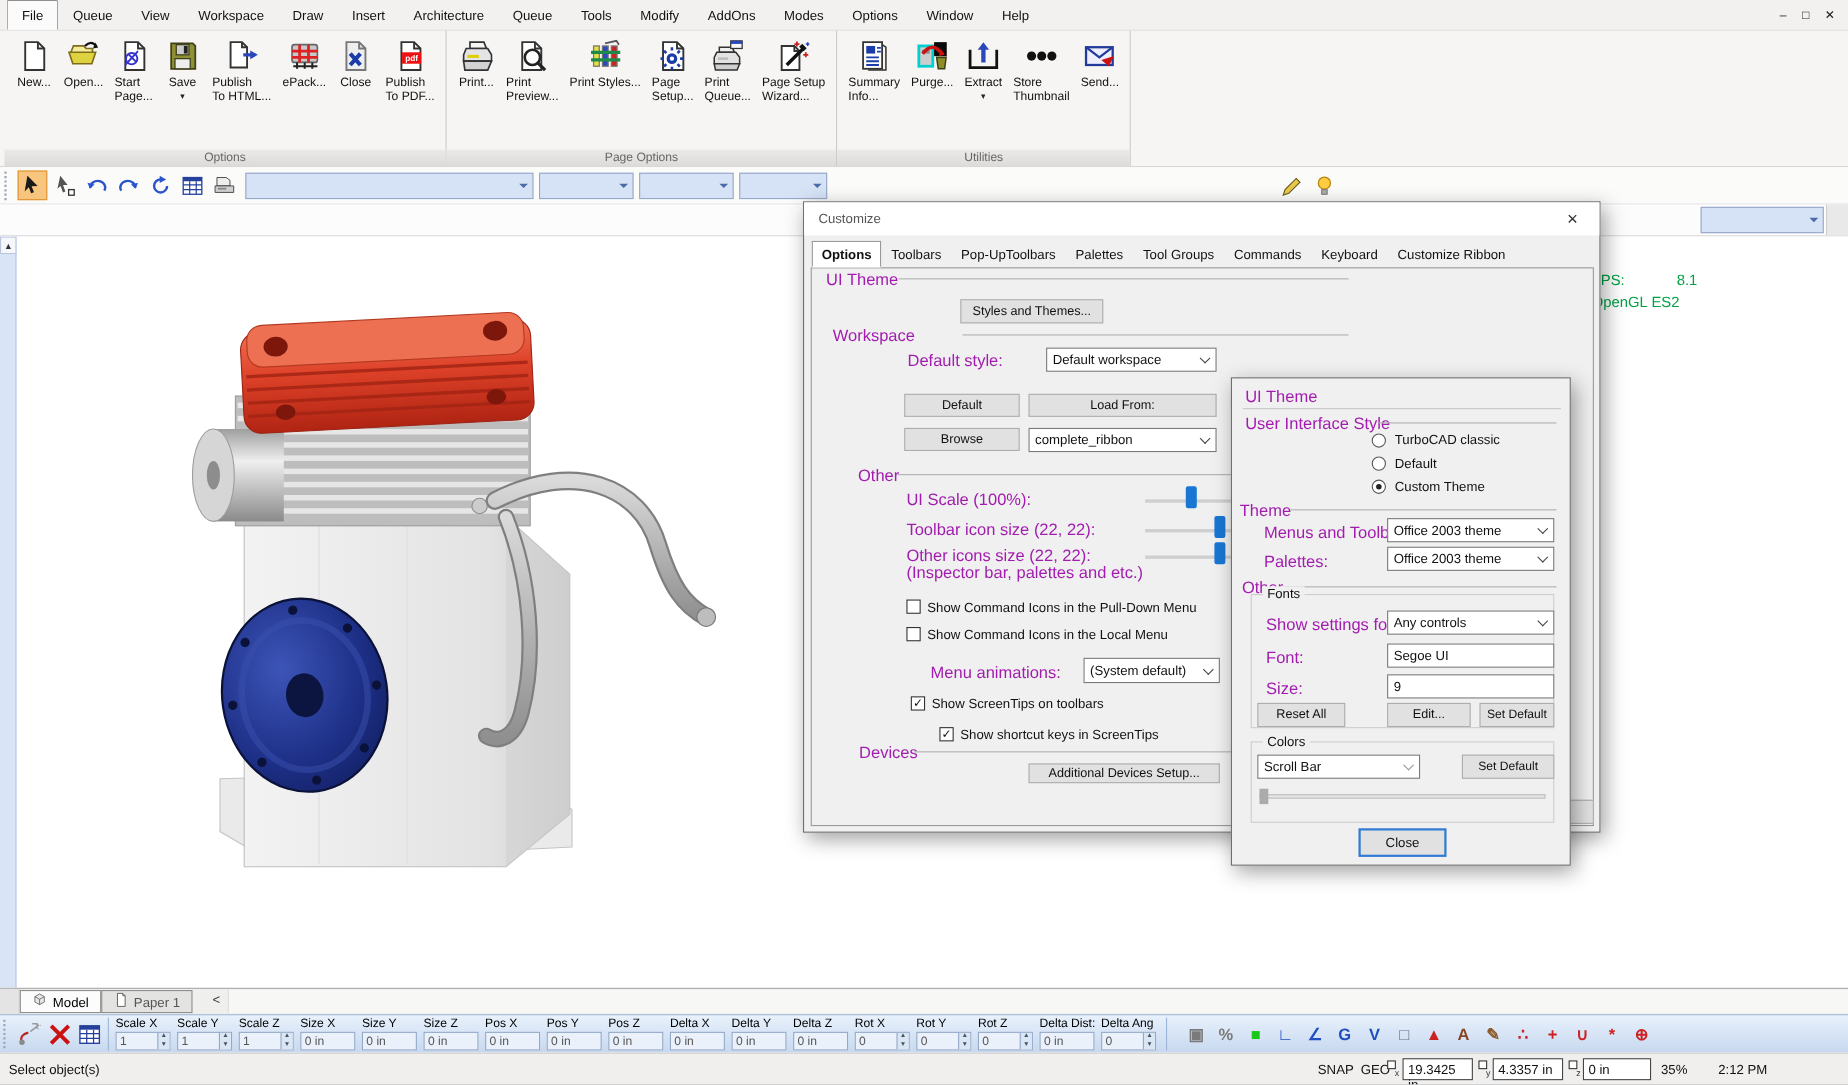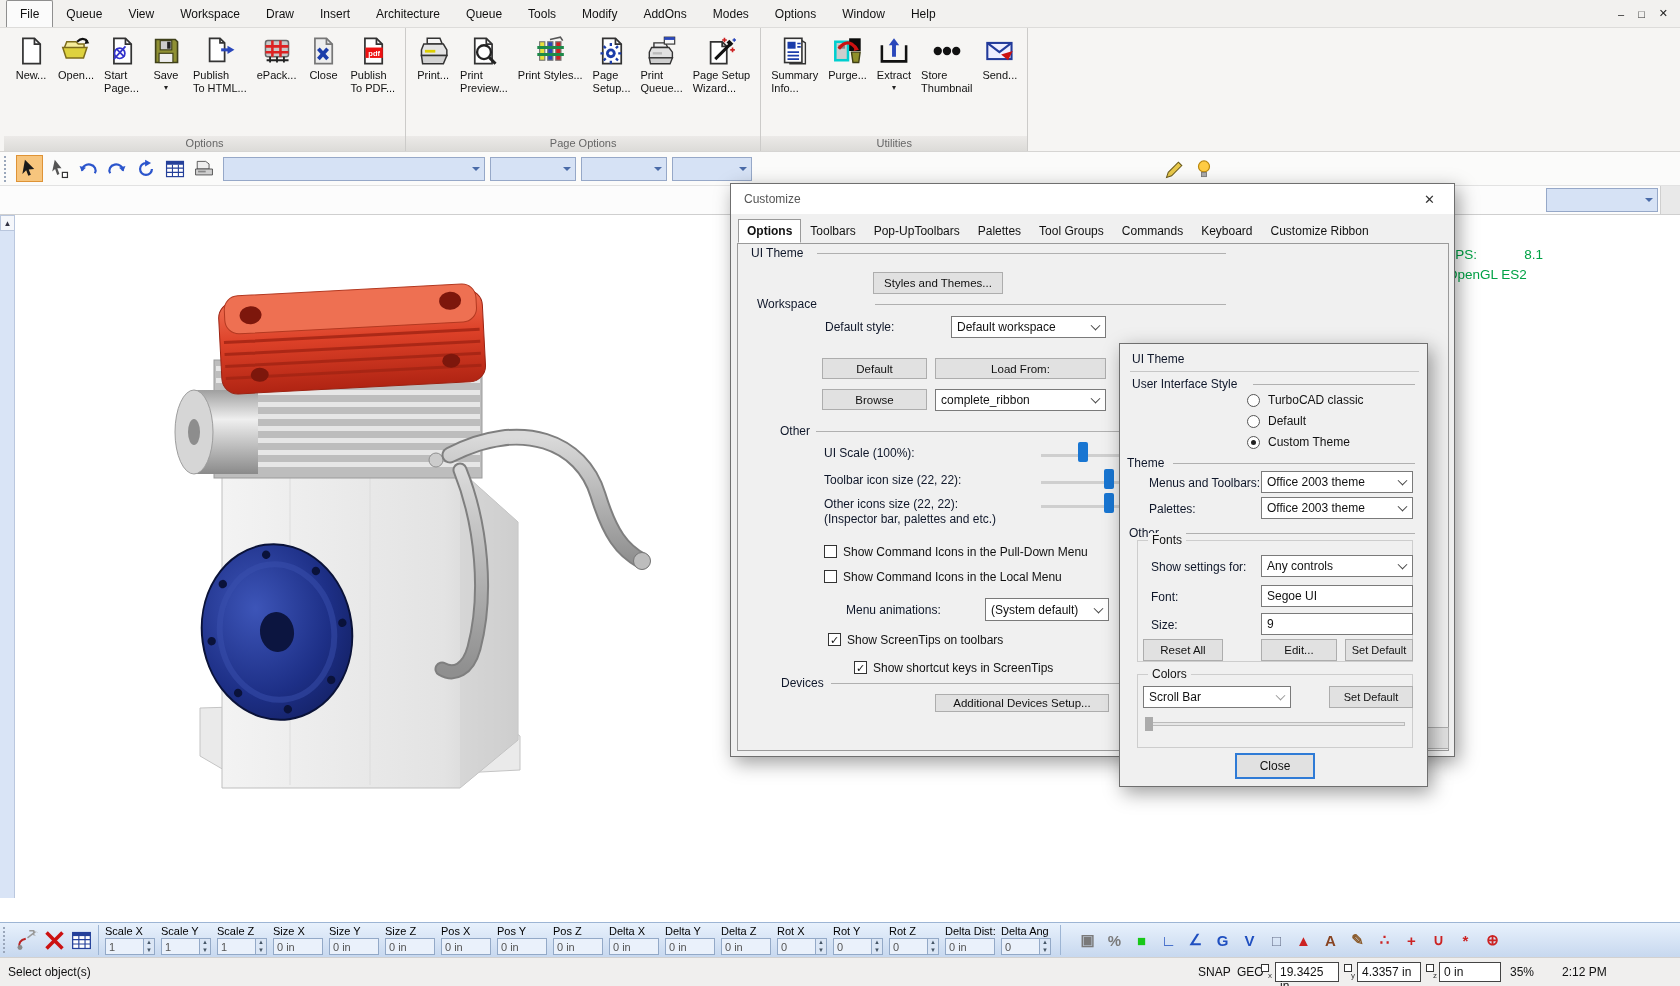--- a/index.html
+++ b/index.html
@@ -70,21 +70,21 @@
   
   .dlg{position:absolute;background:#f0f0f0;border:1px solid #6f6f6f;box-shadow:4px 6px 18px rgba(0,0,0,.38)}
   .customize{left:730px;top:183px;width:725px;height:574px;z-index:10}
   .uitheme{left:1119px;top:343px;width:309px;height:444px;z-index:20}
   .dtitle{height:30px;background:#fff;display:flex;align-items:center;padding:0 13px;color:#555}
   .dclose{margin-left:auto;font-size:13px;color:#333;padding:2px 6px}
   .tabstrip{position:absolute;left:7px;top:35px;display:flex;z-index:2}
   .ctab{padding:4px 8px;border:1px solid transparent;font-size:12px;white-space:nowrap;cursor:default}
   .ctab.active{background:#fff;border-color:#9a9a9a;border-bottom-color:#fff;font-weight:bold}
   .tabpage{position:absolute;left:6px;top:59px;width:712px;height:508px;border:1px solid #9a9a9a;background:#f0f0f0}
-  .sect{position:absolute;font-size:12px;color:#0f172a;white-space:nowrap}
+  .sect{position:absolute;font-size:15px;color:#a21caf;white-space:nowrap}
   .hline{position:absolute;height:1px;background:#b0b0b0}
   .wbtn{position:absolute;background:#e1e1e1;border:1px solid #adadad;font-size:11.5px;display:flex;align-items:center;justify-content:center;color:#111;white-space:nowrap;cursor:default}
   .wbtn.def{border:2px solid #2f7bd6}
   .wcombo{position:absolute;background:#fff;border:1px solid #7a7a7a;font-size:12px;display:flex;align-items:center;padding:0 18px 0 5px;white-space:nowrap;overflow:hidden}
   .chev{position:absolute;right:6px;top:50%;width:7px;height:7px;border-right:1.5px solid #444;border-bottom:1.5px solid #444;transform:translateY(-70%) rotate(45deg)}
   .chev.gray{border-color:#999}
   .winput{position:absolute;background:#fff;border:1px solid #7a7a7a;font-size:12px;display:flex;align-items:center;padding-left:5px}
   .strack{position:absolute;height:3px;background:#cfcfcf}
   .shandle{position:absolute;width:10px;height:20px;background:#1976d2;border-radius:2px}
   .win-check{position:absolute;display:flex;align-items:flex-start;gap:6px;font-size:12px}
@@ -510,20 +510,41 @@
       <g fill="none" stroke-linecap="round">
         <path d="M320,185 C392,148 452,172 468,225 C480,264 492,280 512,291" stroke="#7f7f7f" stroke-width="17"></path>
         <path d="M320,185 C392,148 452,172 468,225 C480,264 492,280 512,291" stroke="url(#gPipe)" stroke-width="13"></path>
         <path d="M330,200 C352,255 358,325 344,378 C338,400 324,406 312,399" stroke="#7f7f7f" stroke-width="15"></path>
         <path d="M330,200 C352,255 358,325 344,378 C338,400 324,406 312,399" stroke="url(#gPipe)" stroke-width="11"></path>
       </g>
       <circle cx="512" cy="291" r="8.5" fill="#bdbdbd" stroke="#777"></circle>
     </svg>
   </div>
 
+  <div class="abs sheetbar">
+    <span class="scorner"></span>
+    <span id="sheettabs" style="display:flex">
+        <div class="stab active">
+          <span class=""><svg viewBox="0 0 26 26">
+              <path d="M13 3l8 4.5v9L13 21l-8-4.5v-9z" fill="#e8e8e8" stroke="#555" stroke-width="1.3"></path>
+              <path d="M5 7.5l8 4.5 8-4.5M13 12v9" fill="none" stroke="#555" stroke-width="1.3"></path>
+            </svg></span>
+          <span>Model</span>
+        </div>
+        <div class="stab">
+          <span class=""><svg viewBox="0 0 26 26">
+              <path d="M7 2h9l4 4v18H7z" fill="#fff" stroke="#555" stroke-width="1.5"></path>
+              <path d="M16 2v4h4" fill="none" stroke="#555" stroke-width="1.5"></path>
+            </svg></span>
+          <span>Paper 1</span>
+        </div>
+      </span>
+    <span class="sprev">&lt;</span>
+    <span class="strackx"></span>
+  </div>
 
   <div class="abs insp">
     <span class="grip"></span>
     <span id="inspicons" style="display:flex">
         <span class="iicon">
           <svg viewBox="0 0 26 26">
             <path d="M4 21q-2-8 7-10" fill="none" stroke="#bb2222" stroke-width="2.2"></path>
             <circle cx="4.5" cy="21" r="2.8" fill="#8a8a8a"></circle>
             <path d="M13 10l9-7M15 2h5v5" fill="none" stroke="#999" stroke-width="1.6"></path>
             <path d="M20 6l2 2M23 3l1 1" stroke="#aaa"></path>

